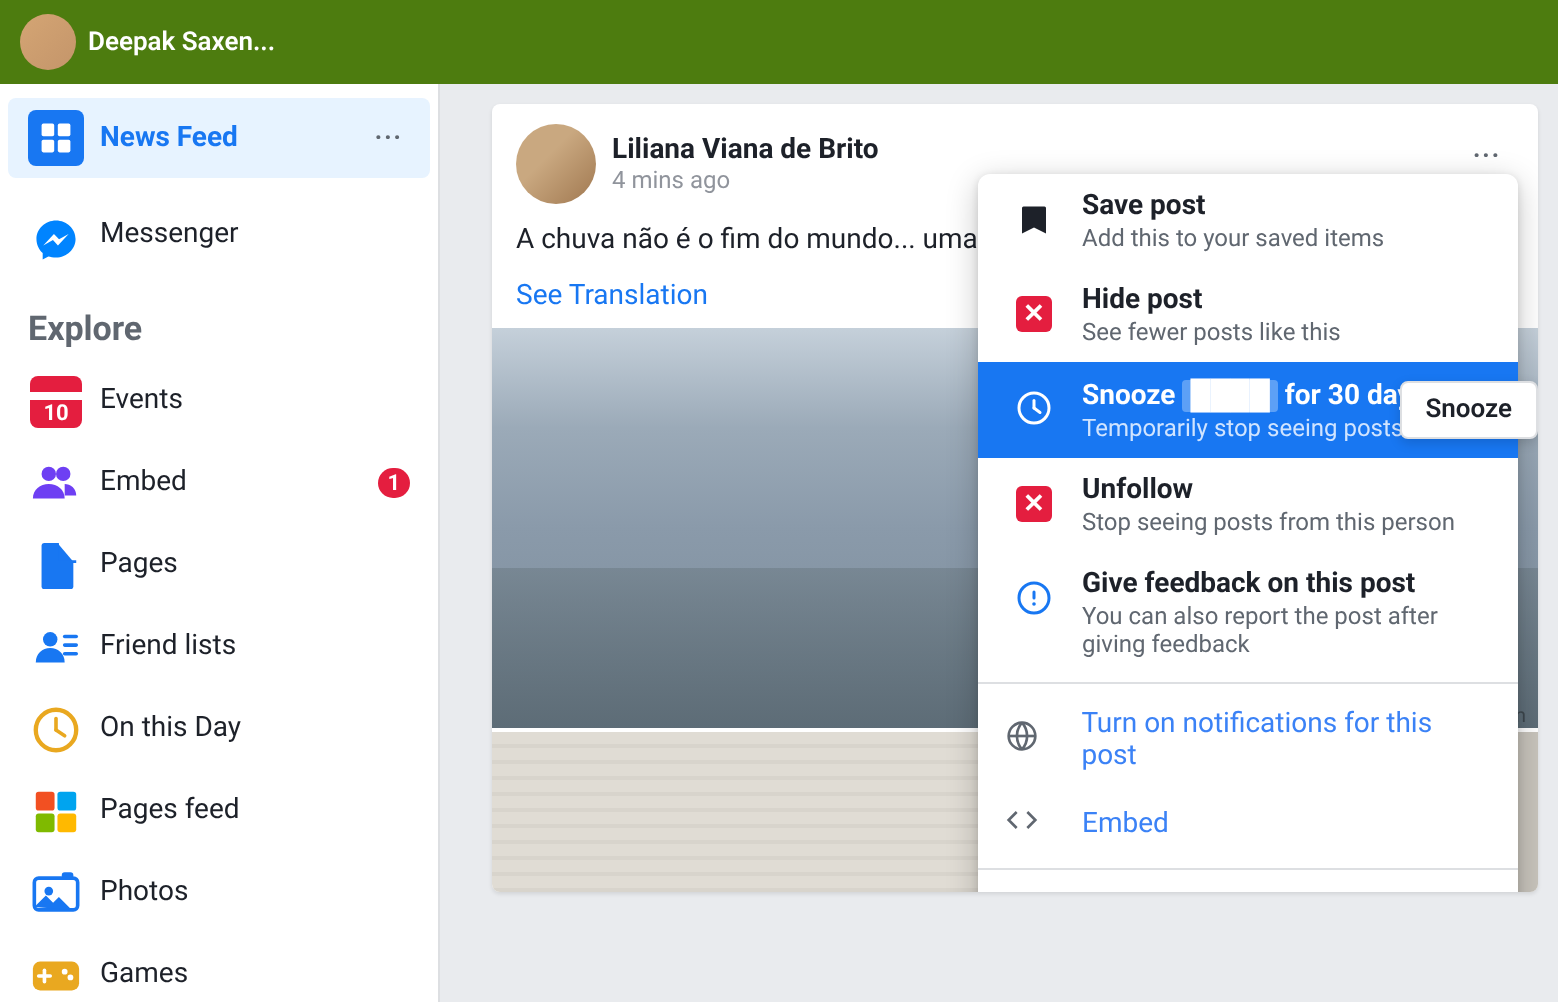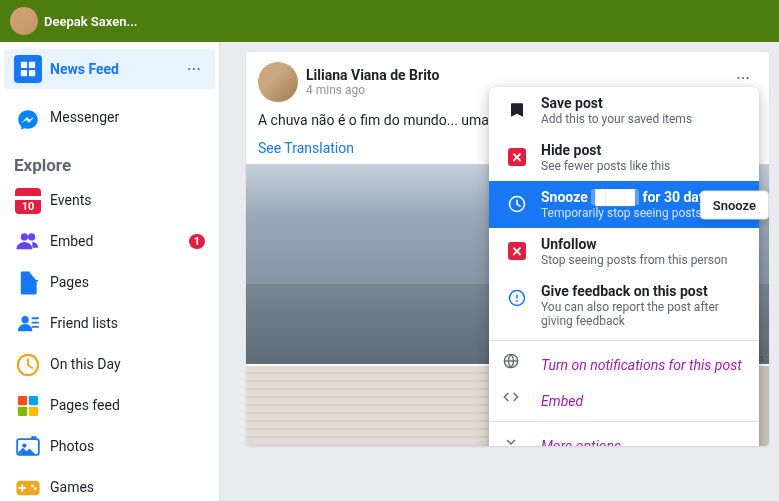--- a/index.html
+++ b/index.html
@@ -229,26 +229,25 @@
     }
 
     .menu-divider {
       height: 1px;
       background: #dddfe2;
       margin: 4px 0;
     }
 
     .menu-item-simple {
       display: flex;
-      align-items: flex-end;
+      align-items: center;
       padding: 8px 14px;
       cursor: pointer;
       font-size: 14px;
-      color: #a21caf;
-      font-style: italic;
+      color: #3b82f6;
     }
     .menu-item-simple-icon {
       width: 28px;
       margin-right: 10px;
       font-size: 15px;
       color: #606770;
     }
 
     
     .snooze-tooltip {

